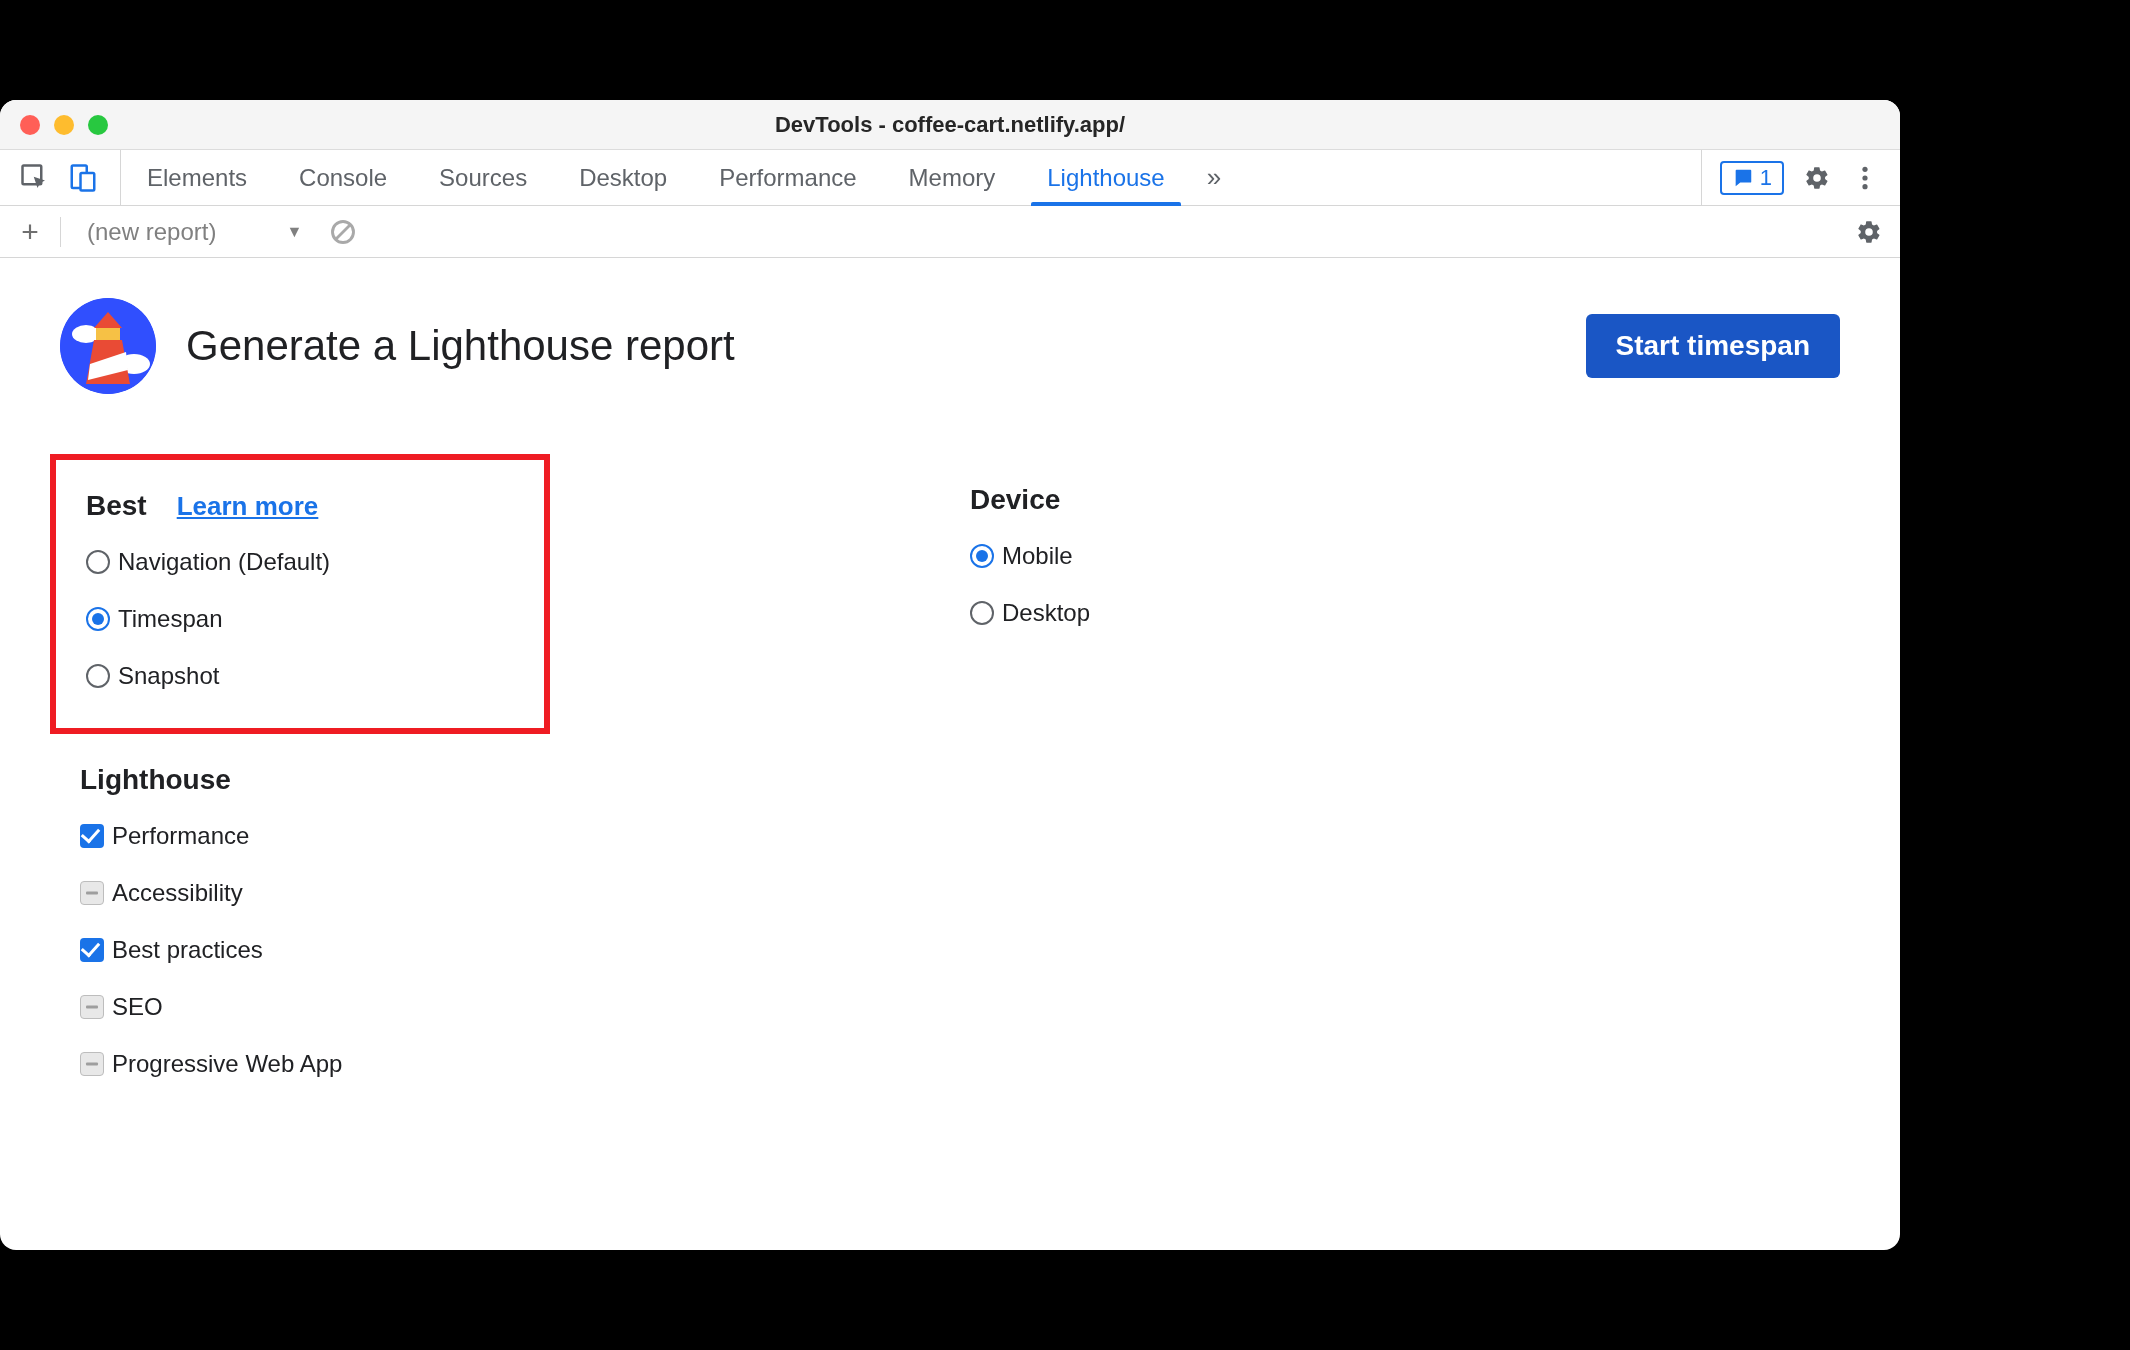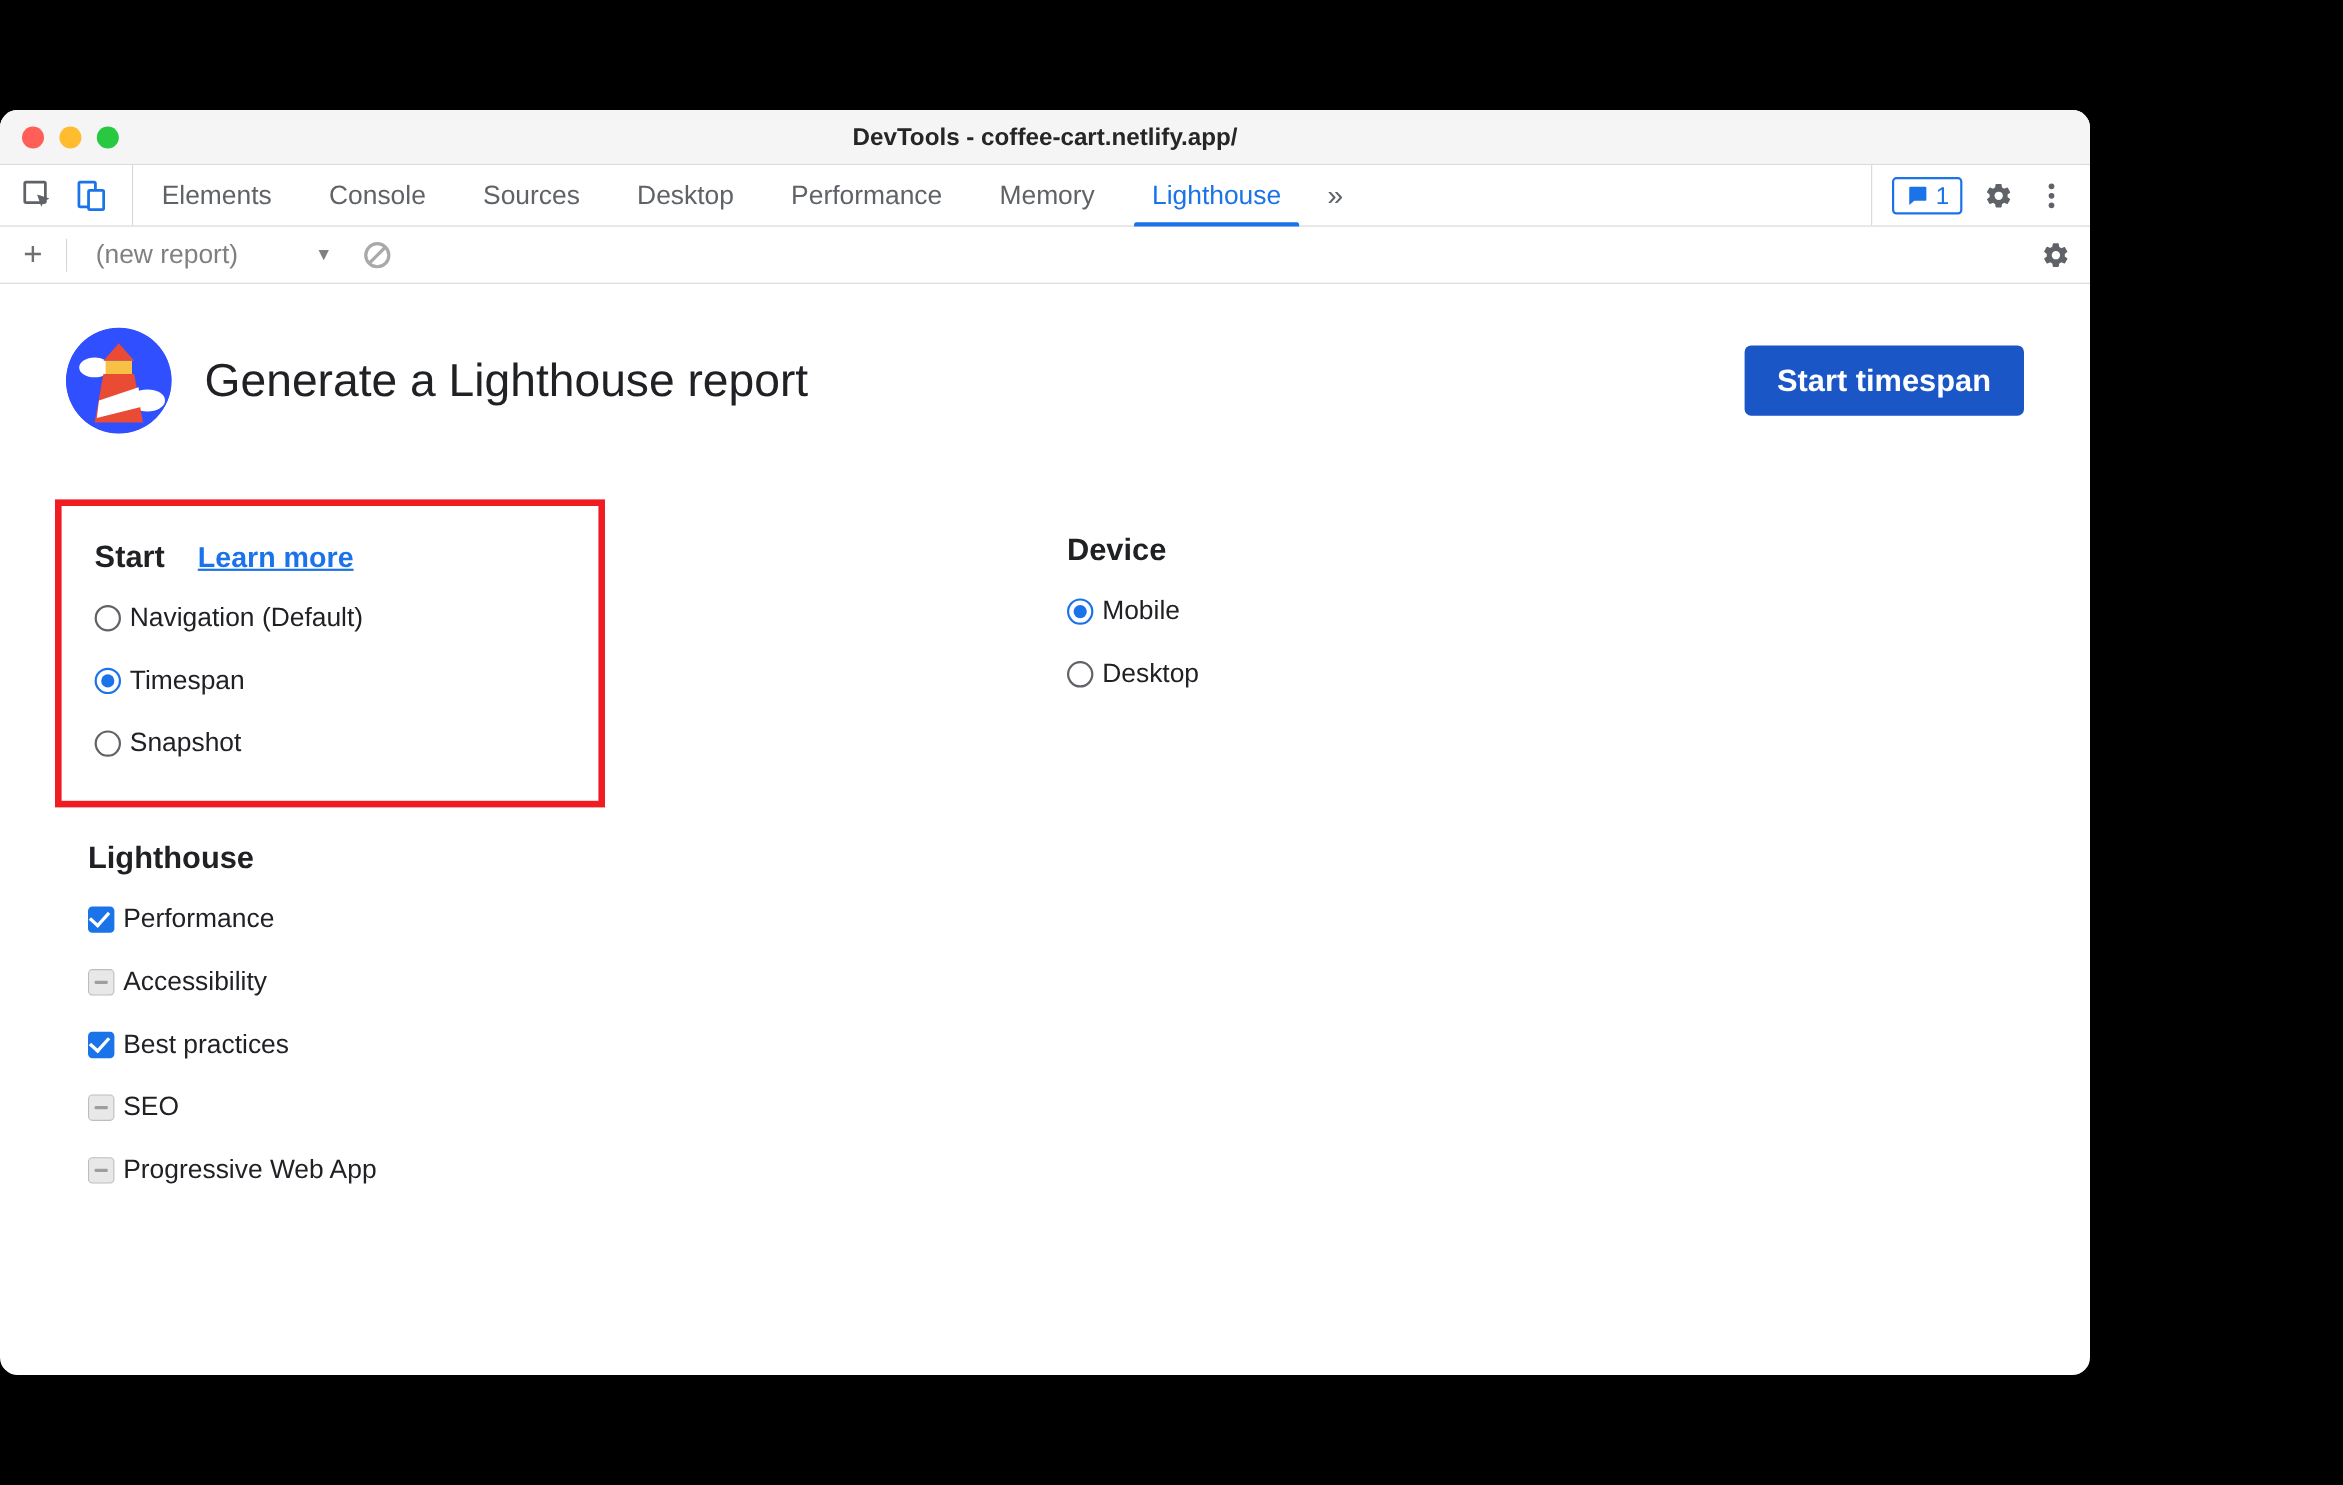--- a/index.html
+++ b/index.html
@@ -385,21 +385,21 @@
           </svg>
         </div>
         <div class="page-title">Generate a Lighthouse report</div>
         <button class="start-btn"><span>Start timespan</span></button>
       </div>
 
       <div class="options">
         <div class="optcol">
           <div class="mode-box">
             <div class="section-heading">
-              <span>Start</span>
+              <span>Best</span>
               <a class="learn-more"><span>Learn more</span></a>
             </div>
             <div class="option-row">
               <div class="radio"></div>
               <span>Navigation (Default)</span>
             </div>
             <div class="option-row">
               <div class="radio checked"></div>
               <span>Timespan</span>
             </div>

